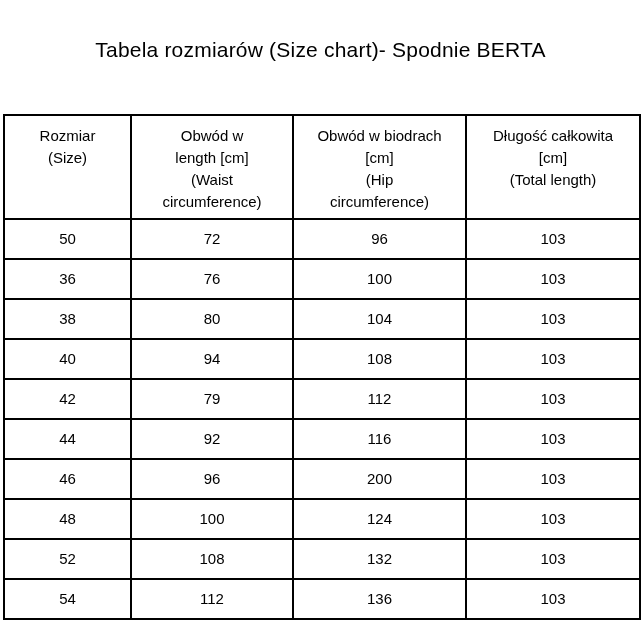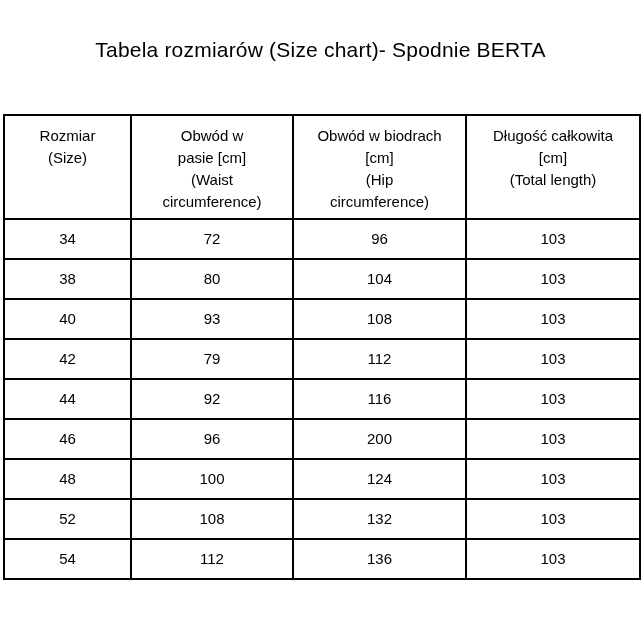--- a/index.html
+++ b/index.html
@@ -62,51 +62,57 @@
     <col class="c1">
       <col class="c2">
       <col class="c3">
       <col class="c4">
   </colgroup>
   <thead>
     <tr>
       <th>Rozmiar
 (Size)</th>
       <th>Obwód w
-pasie [cm]
+length [cm]
 (Waist
 circumference)</th>
       <th>Obwód w biodrach
 [cm]
 (Hip
 circumference)</th>
       <th>Długość całkowita
 [cm]
 (Total length)</th>
     </tr>
   </thead>
   <tbody>
   <tr>
-    <td>34</td>
+    <td>50</td>
     <td>72</td>
     <td>96</td>
     <td>103</td>
   </tr>
 
+  <tr>
+    <td>36</td>
+    <td>76</td>
+    <td>100</td>
+    <td>103</td>
+  </tr>
 
   <tr>
     <td>38</td>
     <td>80</td>
     <td>104</td>
     <td>103</td>
   </tr>
 
   <tr>
     <td>40</td>
-    <td>93</td>
+    <td>94</td>
     <td>108</td>
     <td>103</td>
   </tr>
 
   <tr>
     <td>42</td>
     <td>79</td>
     <td>112</td>
     <td>103</td>
   </tr>

